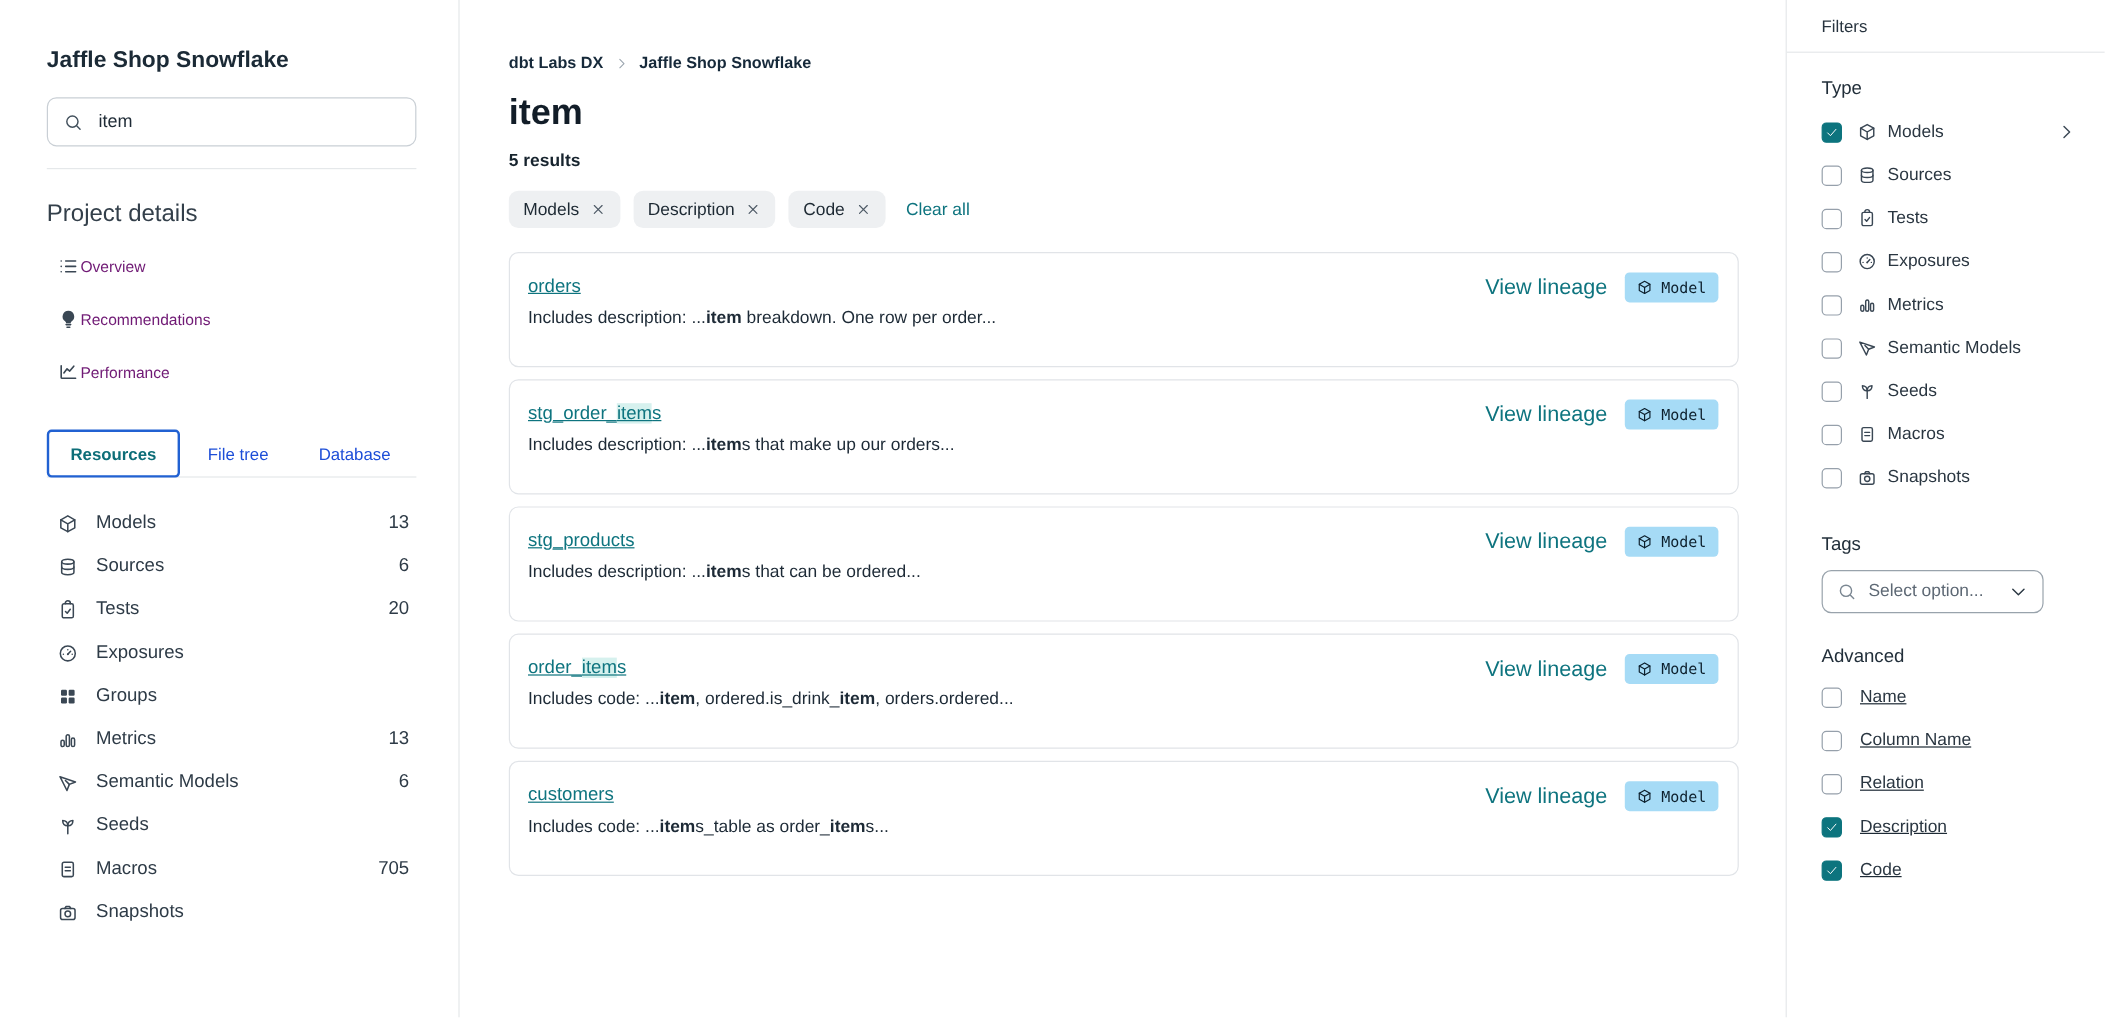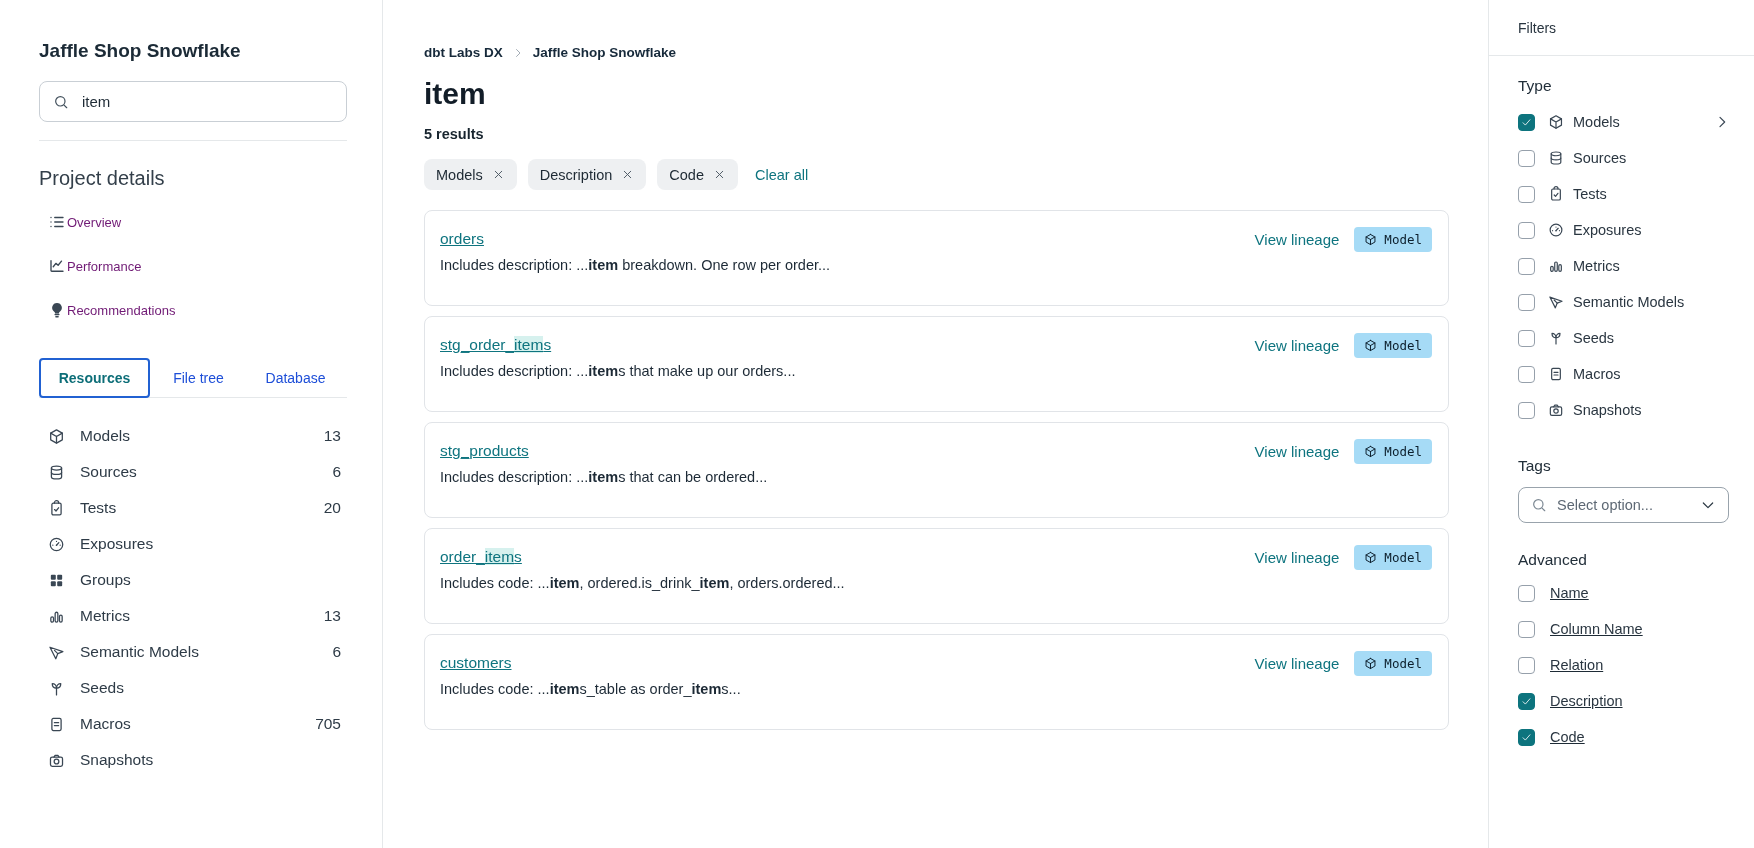--- a/index.html
+++ b/index.html
@@ -52,43 +52,43 @@
   .chips-row{margin-top:17px;display:flex;align-items:center;gap:11px;}
   .chip{background:#eef0f2;border-radius:8px;height:31px;display:flex;align-items:center;gap:9px;padding:0 12px;font-size:14.5px;color:#1d2933;cursor:pointer;}
   .chip .icon{color:#4e5a66;}
   .clear-all{color:var(--teal);font-size:14.5px;margin-left:6px;cursor:pointer;text-decoration:none;}
   .results-list{margin-top:20px;width:1025px;}
   .result-card{border:1px solid #e1e4e8;border-radius:8px;height:96px;padding:17px 16px 0 15px;margin-bottom:10px;background:#fff;}
   .card-top{display:flex;align-items:center;justify-content:space-between;height:22px;}
   .result-link{font-size:15.5px;font-weight:500;color:var(--teal);text-decoration:underline;cursor:pointer;}
   .result-link .hl{background:var(--hl);}
   .card-actions{display:flex;align-items:center;gap:15px;}
-  .view-lineage{color:var(--teal);font-size:15px;cursor:pointer;text-decoration:none;}
+  .view-lineage{color:var(--teal);font-size:18px;cursor:pointer;text-decoration:none;}
   .model-badge{background:var(--badge-bg);height:25px;border-radius:4px;display:flex;align-items:center;gap:7px;padding:0 10px;
     font-family:"DejaVu Sans Mono",monospace;font-size:12.5px;color:#0c1f2c;cursor:pointer;}
   .model-badge .icon{color:#0c1f2c;}
   .card-desc{margin-top:5px;font-size:14.5px;color:#1d2a36;line-height:20px;}
   .card-desc b{font-weight:700;}
 
   
   .filters{width:266px;min-width:266px;border-left:1px solid var(--border);}
-  .filters-header{height:56px;display:flex;align-items:center;padding-left:29px;font-size:14px;color:#28343f;border-bottom:1px solid var(--border);}
+  .filters-header{height:44px;display:flex;align-items:center;padding-left:29px;font-size:14px;color:#28343f;border-bottom:1px solid var(--border);}
   .filters-body{padding:0 22px 0 29px;}
   .filter-heading{margin-top:21px;font-size:15.5px;font-weight:500;color:#222f3a;}
   .options{margin-top:9px;}
   .option-row{height:36px;display:flex;align-items:center;cursor:pointer;}
   .checkbox{width:17px;height:17px;border:1.5px solid #96a0ab;border-radius:4px;background:#fff;display:inline-flex;align-items:center;justify-content:center;flex:none;}
   .checkbox.checked{background:var(--teal-cb);border-color:var(--teal-cb);}
   .checkbox.checked .icon{color:#fff;}
   .option-row .type-icon{margin-left:13px;}
   .option-row .opt-label{margin-left:9px;font-size:14.5px;color:#2a3641;}
   .option-row .adv-label{margin-left:15px;font-size:14.5px;color:#2a3641;}
   .option-row .row-chevron{margin-left:auto;margin-right:2px;color:#3c4956;}
   .tags-heading{margin-top:29px;}
-  .tags-select{margin-top:12px;height:36px;width:211px;border:1px solid #99a3ac;border-radius:8px;display:flex;align-items:center;gap:10px;padding:0 12px;cursor:pointer;background:#fff;}
+  .tags-select{margin-top:12px;height:36px;width:185px;border:1px solid #99a3ac;border-radius:8px;display:flex;align-items:center;gap:10px;padding:0 12px;cursor:pointer;background:#fff;}
   .tags-select .icon{color:#7b8792;}
   .tags-select .placeholder{font-size:14.5px;color:#5d6874;}
   .tags-select .sel-chevron{margin-left:auto;color:#2b3843;}
   .advanced-heading{margin-top:28px;}
   .adv-options{margin-top:6px;text-decoration:underline;}
 </style>
 </head>
 <body>
 
 <div class="app">
@@ -112,35 +112,35 @@
             <svg viewBox="0 0 24 24" fill="none" stroke="currentColor" stroke-width="1.8" stroke-linecap="round" stroke-linejoin="round">
               <path d="M4 6h.01M4 12h.01M4 18h.01"></path>
               <path d="M9 6h11M9 12h11M9 18h11" stroke-width="1.8"></path>
             </svg>
           </span>
           <span>Overview</span>
         </div>
         <div class="side-nav-item">
           <span class="icon i18">
             <svg viewBox="0 0 24 24" fill="none" stroke="currentColor" stroke-width="1.8" stroke-linecap="round" stroke-linejoin="round">
-              <path d="M4 5v13a1 1 0 0 0 1 1h15"></path>
-              <path d="m7 13 3.5-4.5 3 2.5L18 5.5"></path>
-            </svg>
-          </span>
-          <span>Performance</span>
-        </div>
-        <div class="side-nav-item">
-          <span class="icon i18">
-            <svg viewBox="0 0 24 24" fill="none" stroke="currentColor" stroke-width="1.8" stroke-linecap="round" stroke-linejoin="round">
               <path d="M9.5 18h5"></path>
               <path d="M10.5 21h3"></path>
               <path fill="currentColor" stroke="none" d="M12 2.5a6.5 6.5 0 0 0-3.7 11.8c.8.6 1.2 1.4 1.2 2.2h5c0-.8.4-1.6 1.2-2.2A6.5 6.5 0 0 0 12 2.5z"></path>
             </svg>
           </span>
           <span>Recommendations</span>
+        </div>
+        <div class="side-nav-item">
+          <span class="icon i18">
+            <svg viewBox="0 0 24 24" fill="none" stroke="currentColor" stroke-width="1.8" stroke-linecap="round" stroke-linejoin="round">
+              <path d="M4 5v13a1 1 0 0 0 1 1h15"></path>
+              <path d="m7 13 3.5-4.5 3 2.5L18 5.5"></path>
+            </svg>
+          </span>
+          <span>Performance</span>
         </div>
       </nav>
     <div class="tabs" id="tabs">
         <div class="tab active">Resources</div>
         <div class="tab">File tree</div>
         <div class="tab">Database</div>
       </div>
     <div class="resource-list" id="resource-list">
         <div class="resource-item">
           <span class="icon i17">

